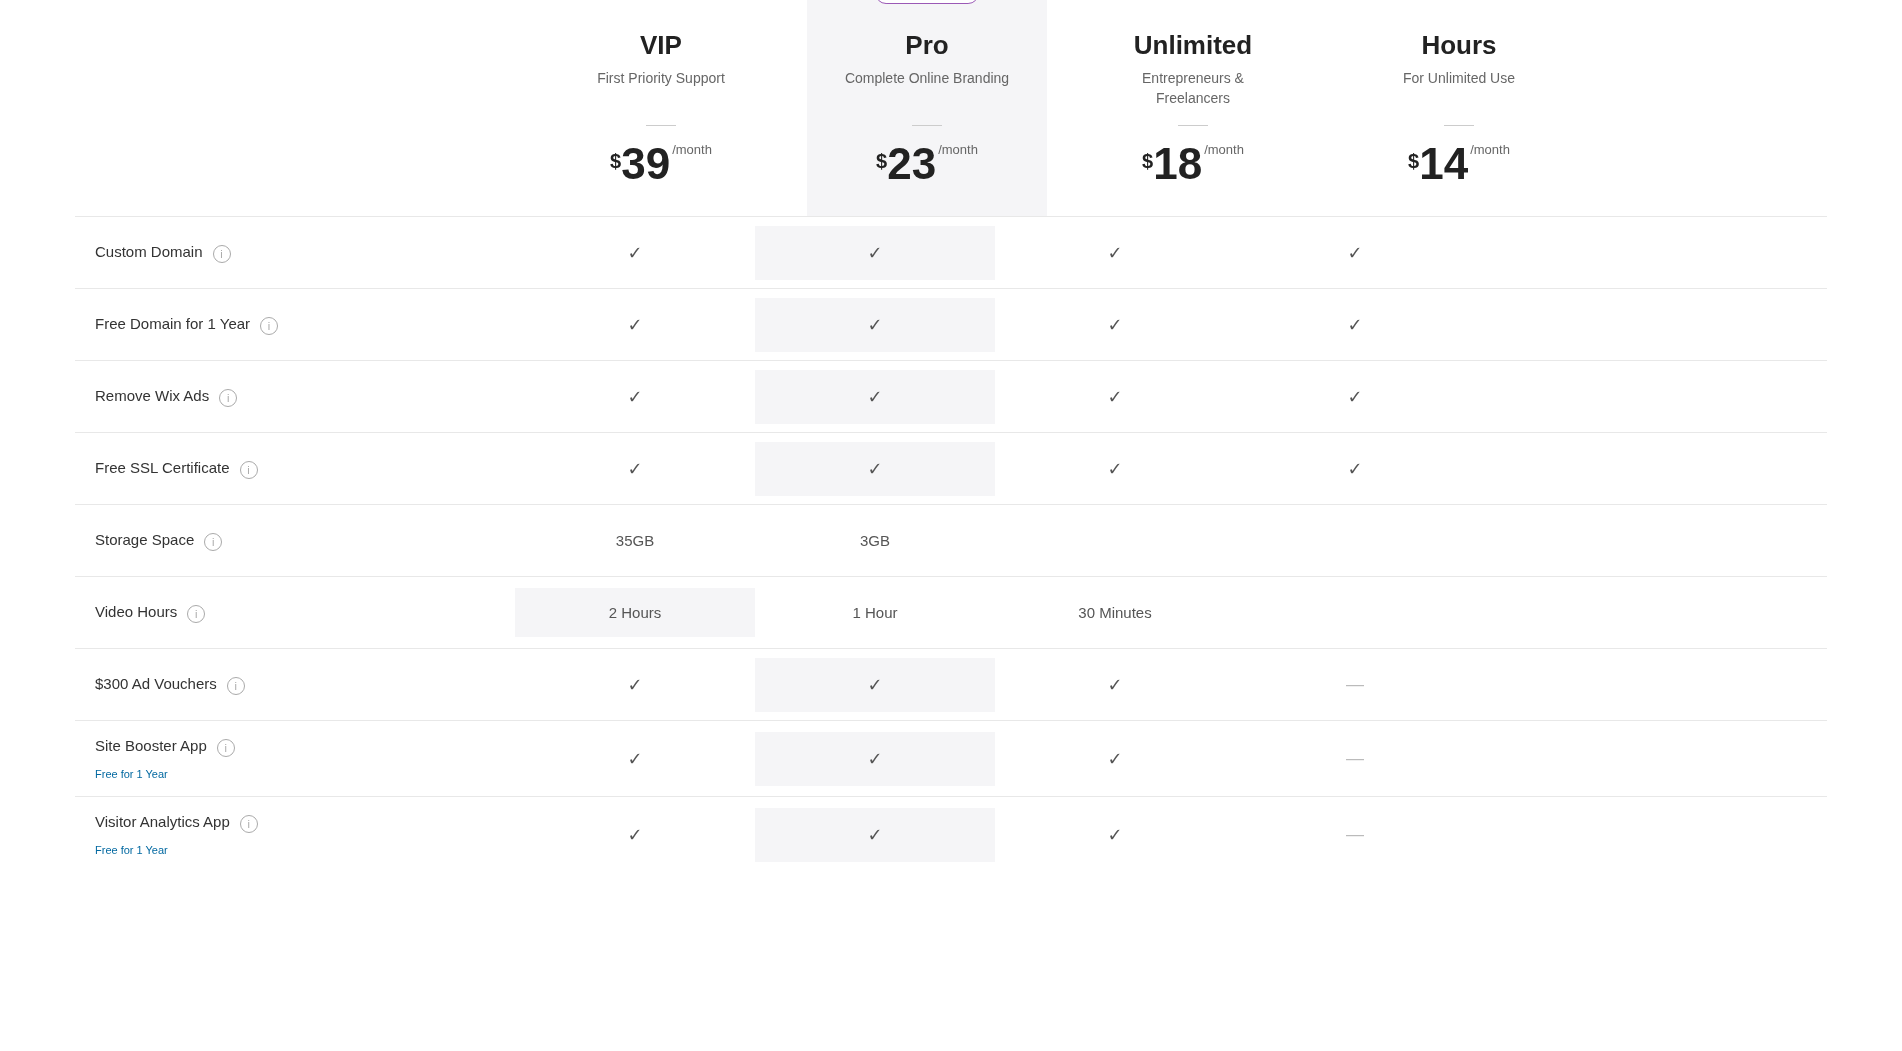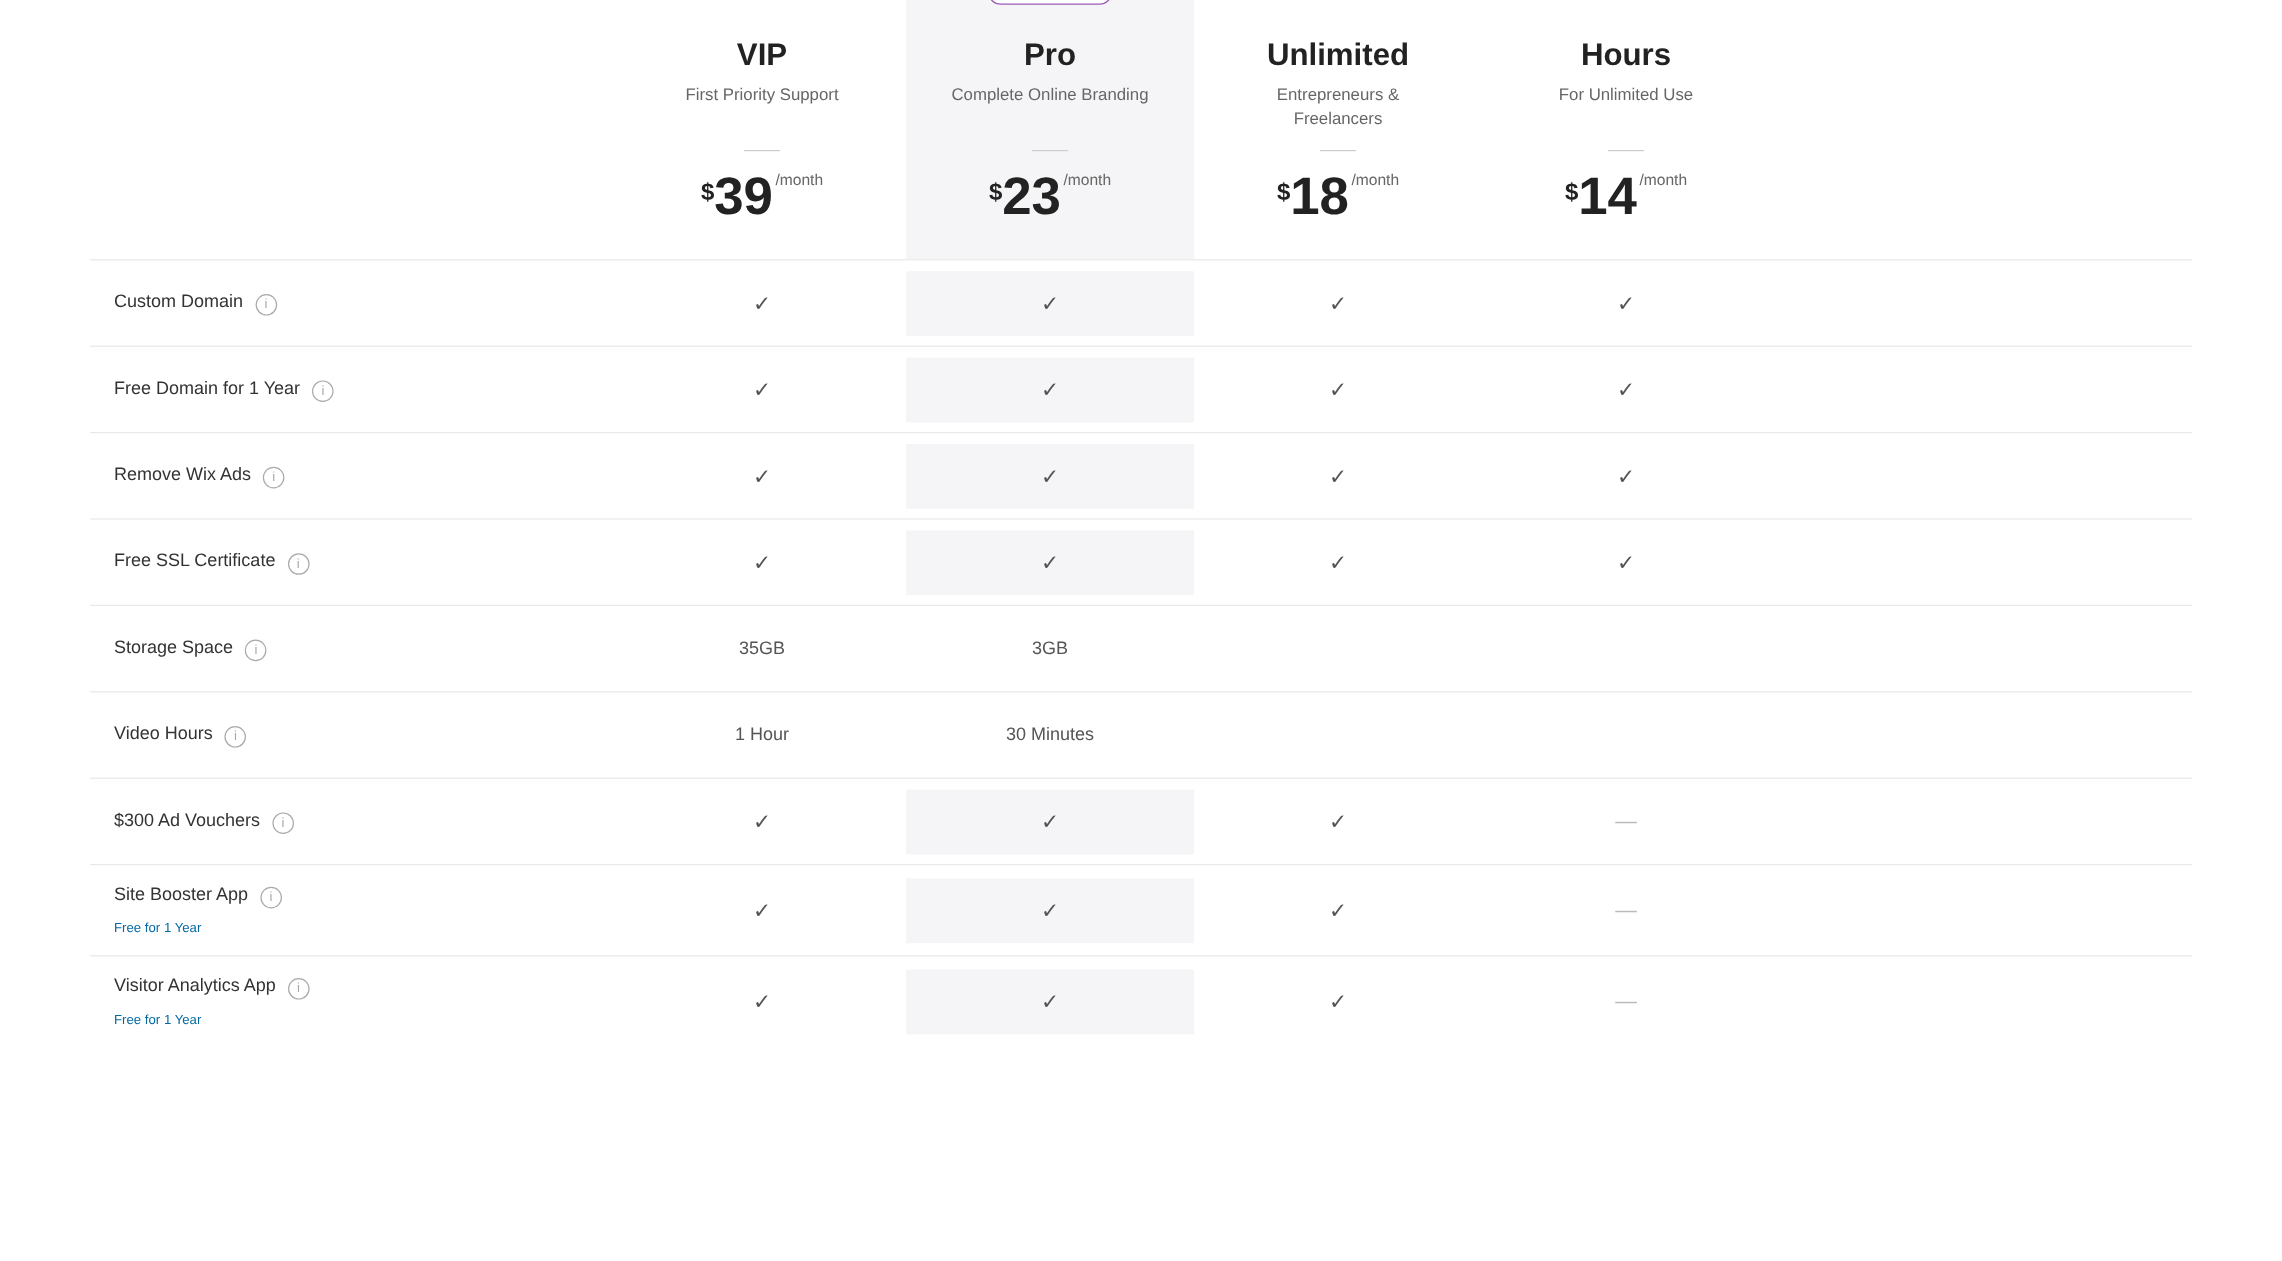--- a/index.html
+++ b/index.html
@@ -13,20 +13,21 @@
       min-height: 1051px;
       background: #fff;
       display: flex;
       flex-direction: column;
       padding: 0 75px;
     }
     .header-row {
       display: grid;
       grid-template-columns: 440px 240px 240px 240px 240px;
       border-bottom: 1px solid #e8e8e8;
+      gap: 26px;
     }
     .header-cell {
       padding: 20px 20px 30px 20px;
       text-align: center;
       position: relative;
     }
     .header-cell.feature-col {
       text-align: left;
     }
     .header-cell.pro-col {
@@ -267,20 +268,21 @@
         <div class="value-cell">35GB</div>
         <div class="value-cell">3GB</div>
       </div>
       <div class="data-row">
         <div class="feature-cell">
           <div class="feature-text">
             <span class="feature-name">Video Hours</span>
           </div>
           <div class="info-icon">i</div>
         </div>
+        <div class="value-cell pro-col">2 Hours</div>
         <div class="value-cell">1 Hour</div>
         <div class="value-cell">30 Minutes</div>
       </div>
       <div class="data-row">
         <div class="feature-cell">
           <div class="feature-text">
             <span class="feature-name">$300 Ad Vouchers</span>
           </div>
           <div class="info-icon">i</div>
         </div>

